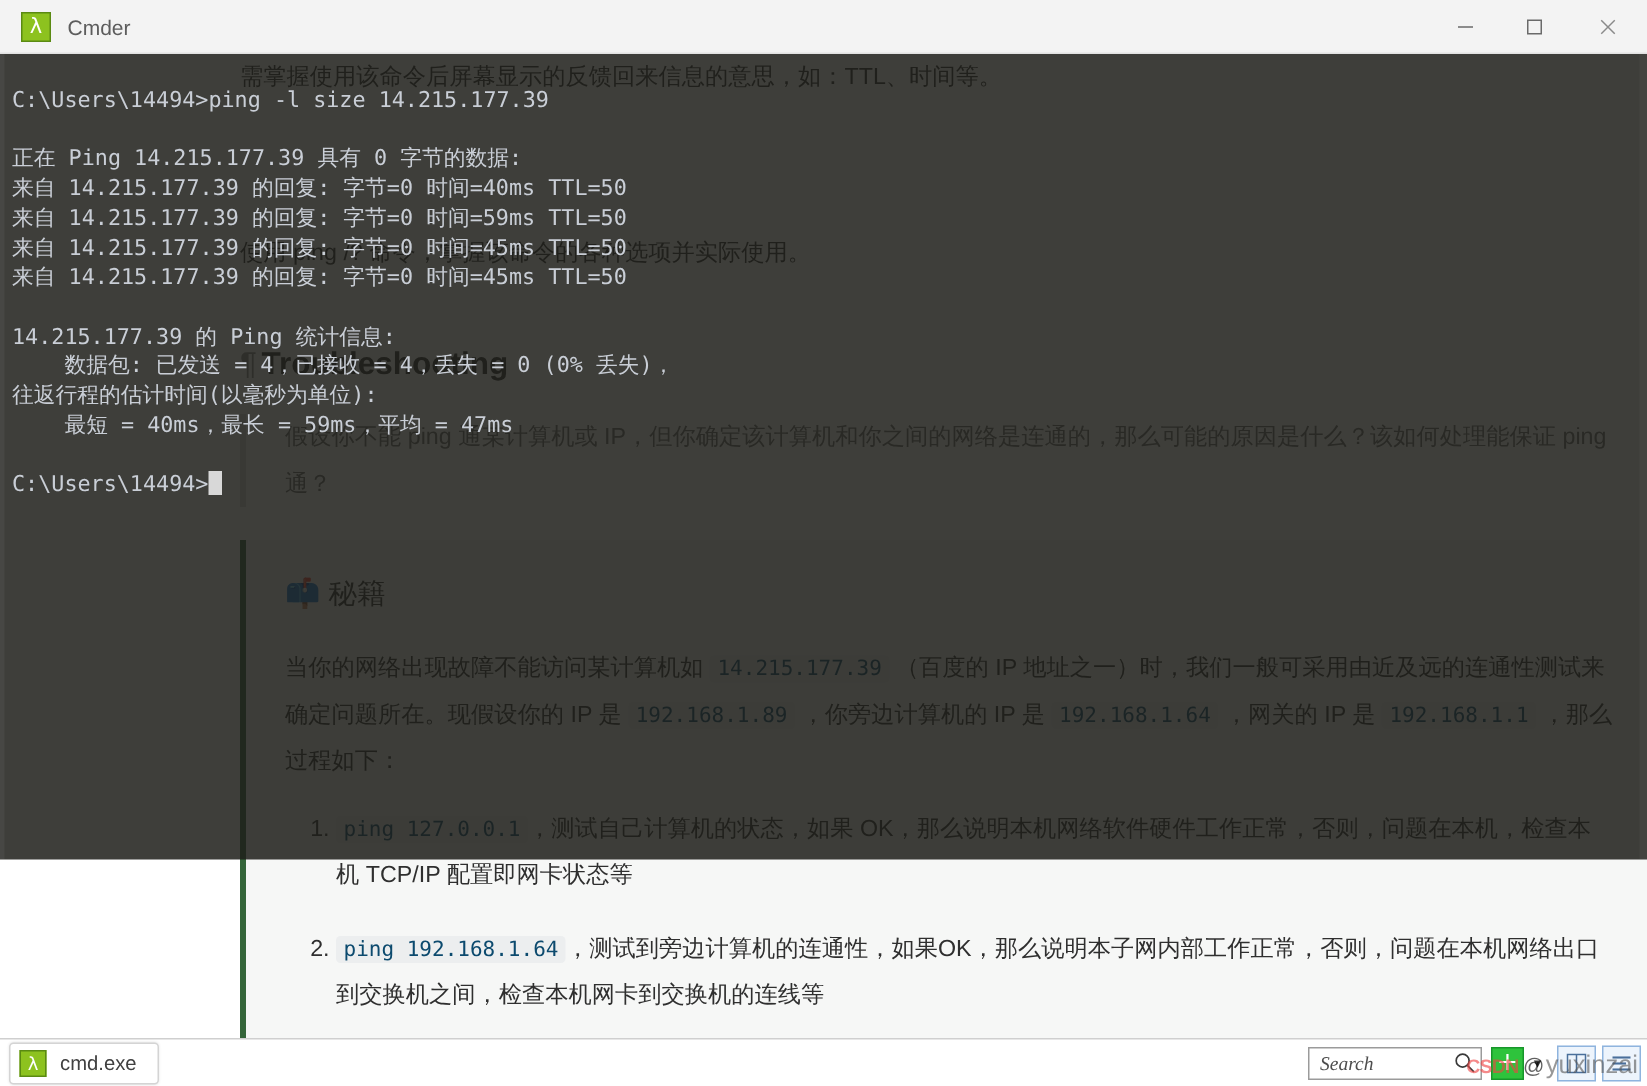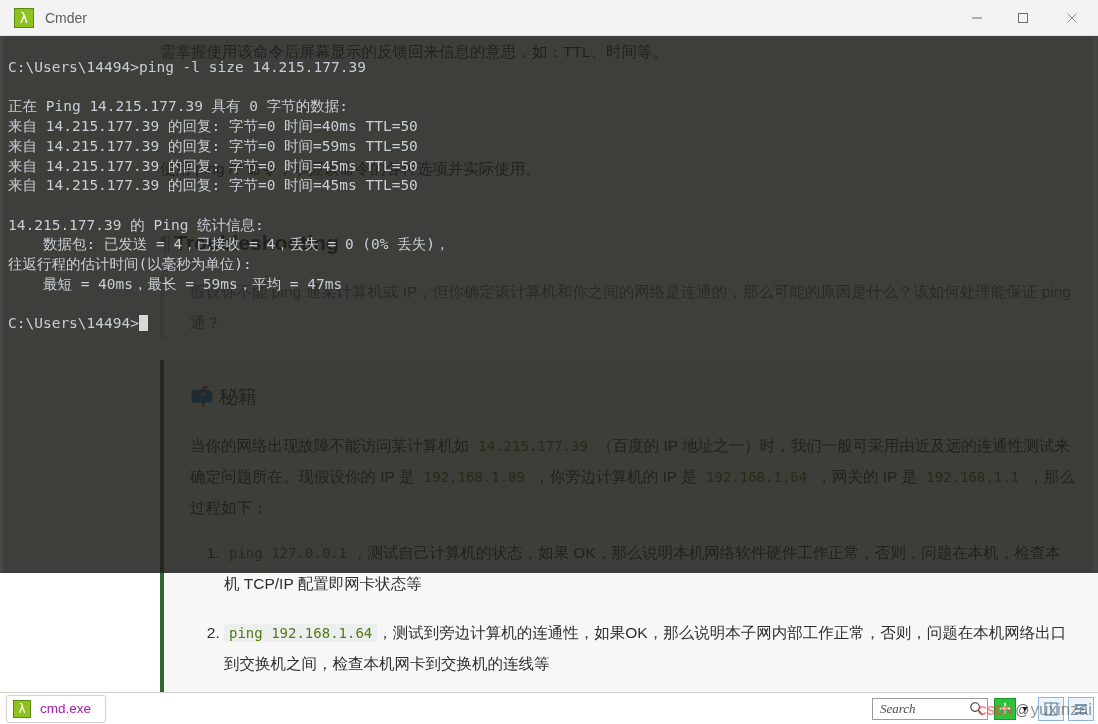--- a/index.html
+++ b/index.html
@@ -29,21 +29,21 @@
     background:#f6f7f6;
     padding:18px 22px 10px 26px;
     margin:10px 0 18px 0;
   }
   .bg-note-title{font-size:19px;margin:0 0 14px 0;}
   .bg-ol{margin:10px 0 0 0;padding-left:34px;}
   .bg-ol li{margin-bottom:18px;line-height:2.0;}
   code.ic{
     font-family:"DejaVu Sans Mono", monospace;
     font-size:14px;background:#eceeef;padding:1px 5px;border-radius:3px;
-    color:#4d7c0f;
+    color:#0c4a6e;
   }
   .bg-quote{
     color:#6a6a6a;padding-left:26px;border-left:4px solid #dddddd;
     margin:12px 0 22px 0;line-height:2.0;
   }
 
   
   #win{
     position:absolute;left:0;top:0;width:1098px;height:692px;
   }
@@ -111,21 +111,21 @@
     background:#ffffff;border:1px solid #d4d4d4;border-radius:3px;
     padding:0 14px 0 6px;box-shadow:0 0 2px rgba(0,0,0,0.10);
   }
   .ti-icon{
     width:18px;height:18px;margin-right:9px;
     background:#8dc21f;border:1px solid #5a8a12;
     display:flex;align-items:center;justify-content:center;
     color:#ffffff;font-size:12px;line-height:1;font-family:"DejaVu Sans", sans-serif;
     box-sizing:border-box;
   }
-  .ti-label{font-size:13.5px;color:#a21caf;}
+  .ti-label{font-size:13.5px;color:#404040;}
   #tb-right{margin-left:auto;display:flex;align-items:center;padding-right:4px;}
   .tb-search{
     display:flex;align-items:center;width:116px;height:22px;
     border:1px solid #9b9b9b;background:rgba(255,255,255,0.75);
     padding:0 3px 0 7px;box-sizing:border-box;margin-right:6px;gap:48px;
   }
   .tb-search span{
     flex:1;font-style:italic;font-size:13px;color:#4d4d4d;
     font-family:"Liberation Serif", serif;
   }

